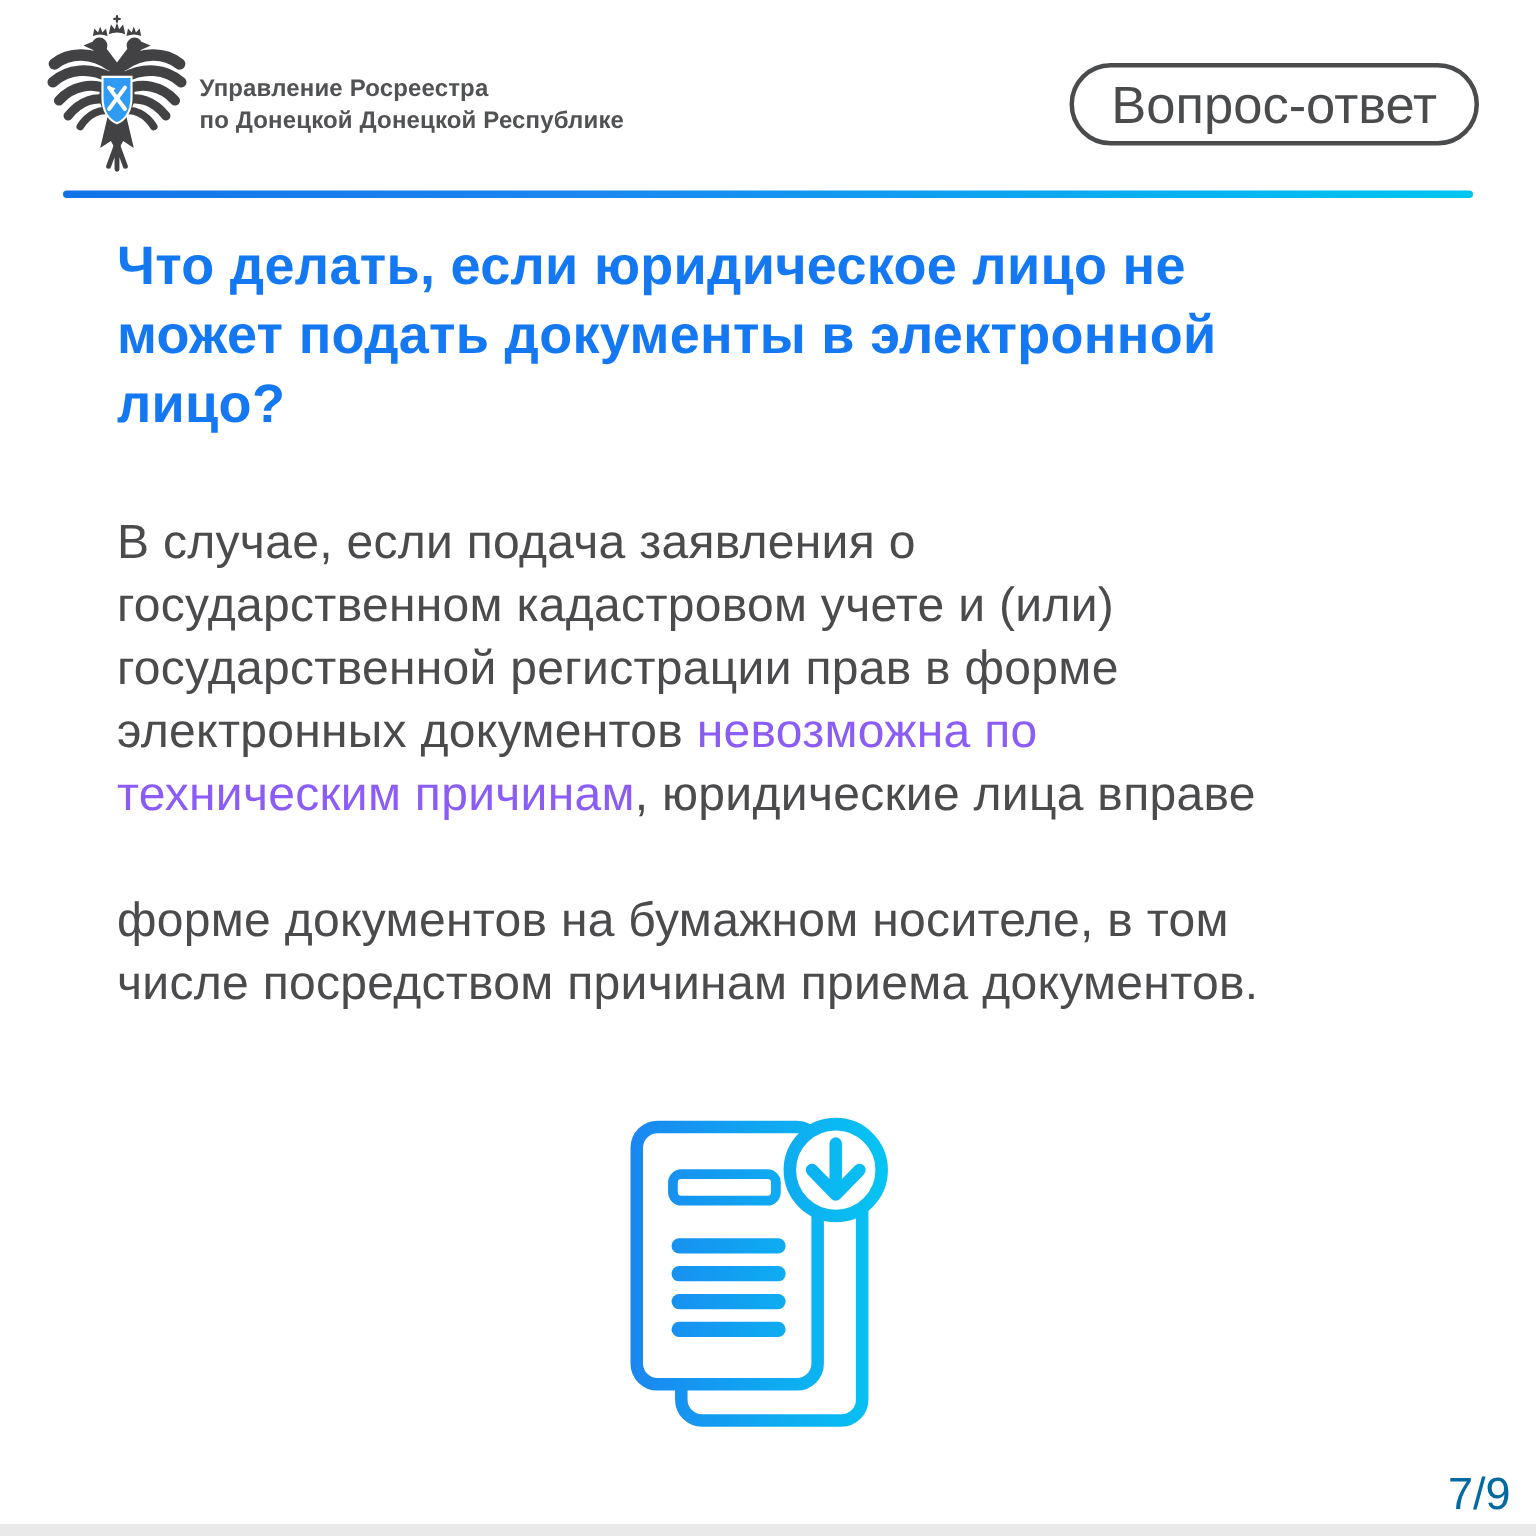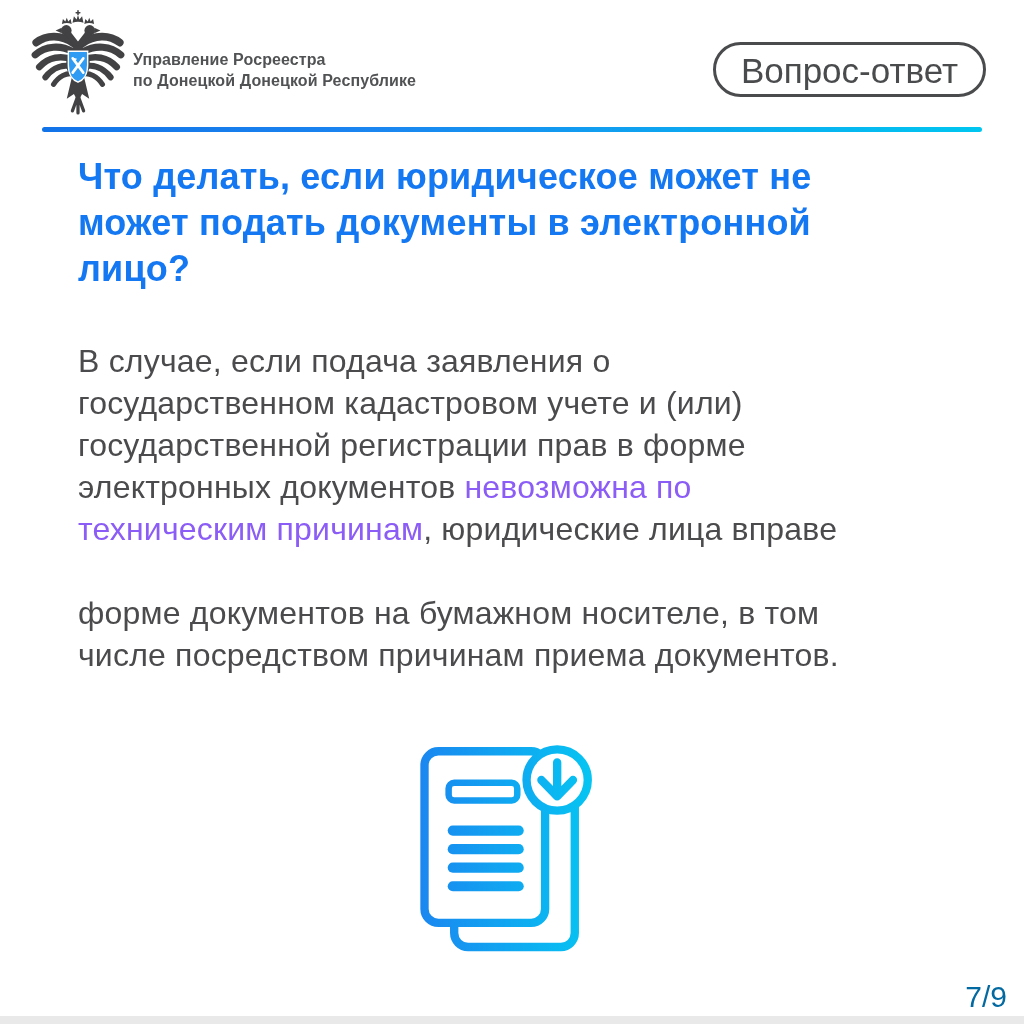--- a/index.html
+++ b/index.html
@@ -137,21 +137,21 @@
     <div>по Донецкой Донецкой Республике</div>
   </div>
 
   <div class="badge">
     <span>Вопрос-ответ</span>
   </div>
 
   <div class="divider"></div>
 
   <h1 class="question-title">
-    <span>Что делать, если юридическое может не</span><br>
+    <span>Что делать, если юридическое лицо не</span><br>
     <span>может подать документы в электронной</span><br>
     <span>лицо?</span>
   </h1>
 
   <p class="answer-text">
     <span>В случае, если подача заявления о</span><br>
     <span>государственном кадастровом учете и (или)</span><br>
     <span>государственной регистрации прав в форме</span><br>
     <span>электронных документов </span><span class="hl">невозможна по</span><br>
     <span class="hl">техническим причинам</span><span>, юридические лица вправе</span><br>

